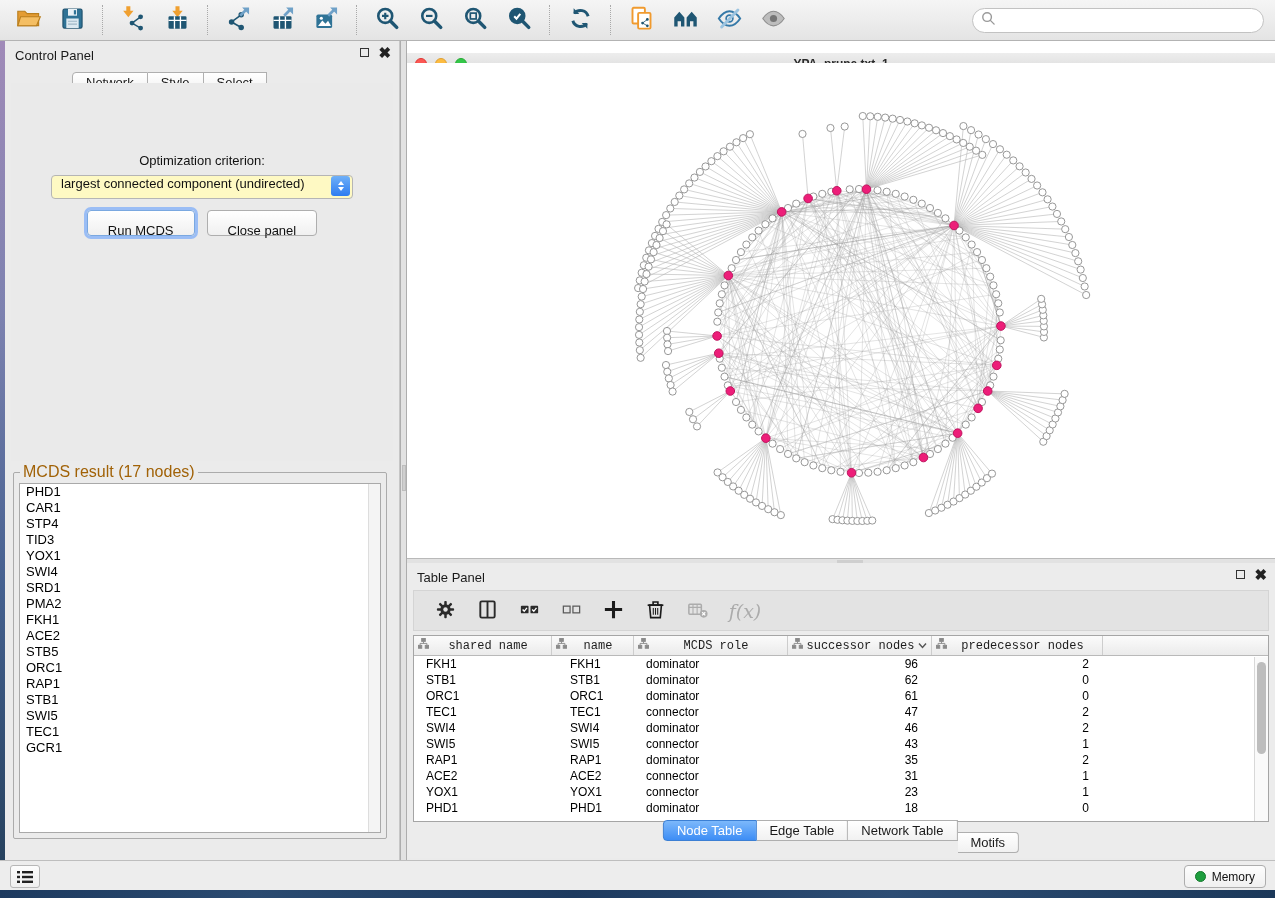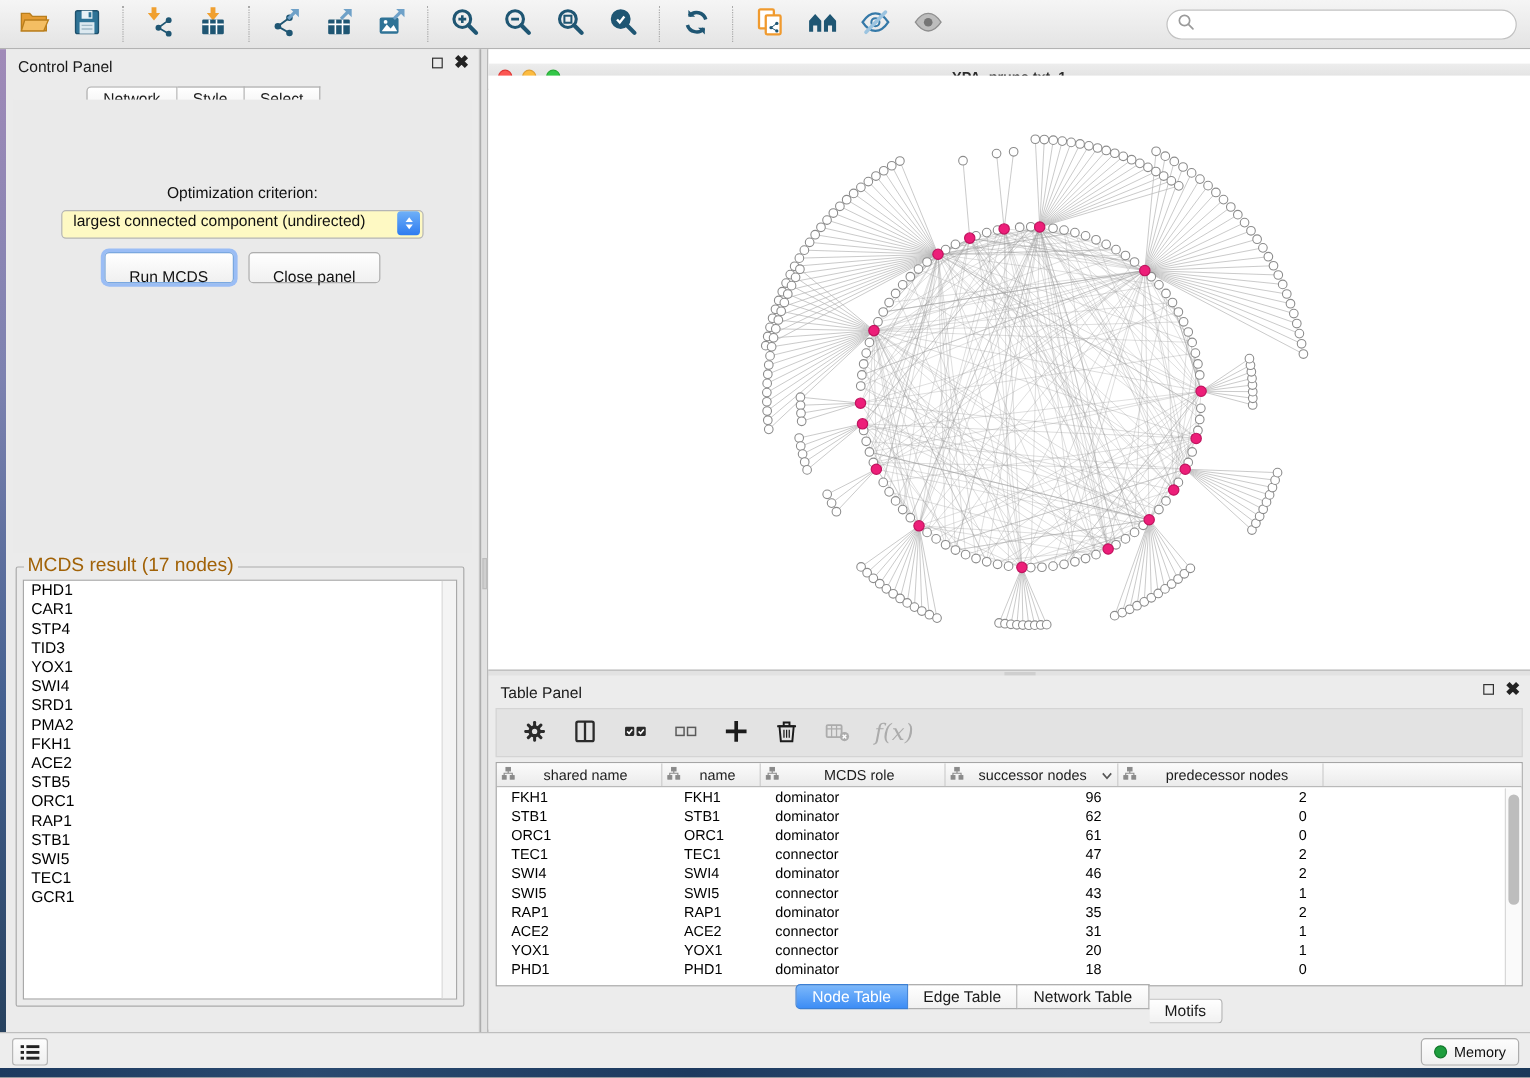--- a/index.html
+++ b/index.html
@@ -80,21 +80,21 @@
   .net-title { position:absolute; width:100%; top:4px; text-align:center; font-size:12px; font-weight:bold; color:#2b2b2b; }
   .net-canvas { position:absolute; left:0; top:22px; width:868px; height:495px; background:#fff; }
 
   
   .table-panel { position:absolute; left:407px; top:563px; width:868px; height:295px; background:#ECECEC; }
   .tp-toolbar { position:absolute; left:6px; right:6px; top:27px; height:41px; background:#E3E3E3;
     border:1px solid #D4D4D4; display:flex; align-items:center; padding-left:16px; gap:12px; }
   .tp-btn { width:30px; height:30px; border:none; background:transparent; display:flex; align-items:center; justify-content:center; cursor:default; }
   .fx-label { font-family:"DejaVu Serif",serif; font-style:italic; font-size:19px; color:#ABABAB; }
   .tbl { position:absolute; left:6px; right:6px; top:72px; height:187px; background:#fff; border:1px solid #A5A5A5; overflow:hidden; }
-  .tbl-header { display:flex; height:20px; background:linear-gradient(#FBFBFB,#EBEBEB); border-bottom:1px solid #B9B9B9; }
+  .tbl-header { display:flex; height:20px; background:linear-gradient(#FBFBFB,#EBEBEB); border-bottom:1px solid #B9B9B9;font-family:Liberation Mono, monospace; }
   .th { display:flex; align-items:center; border-right:1px solid #CDCDCD; font-size:12px; color:#1c1c1c; padding:0 4px; }
   .th .th-label { flex:1; text-align:center; }
   .tbl-row { display:flex; height:16px; }
   .td { font-size:12px; color:#000; line-height:16px; white-space:nowrap; overflow:hidden; }
   .tbl-vscroll { position:absolute; right:0; top:21px; bottom:0; width:14px; background:#FAFAFA; border-left:1px solid #D8D8D8; }
   .tbl-thumb { position:absolute; left:2px; top:5px; width:9px; height:92px; background:#BDBDBD; border-radius:5px; }
   .tp-tabs { position:absolute; bottom:5px; left:50%; transform:translateX(-50%); }
 
   
   .status-bar { position:absolute; left:0; top:860px; width:1275px; height:30px; background:#EDEDED; border-top:1px solid #BEBEBE; }
@@ -1216,21 +1216,21 @@
             <div class="td" style="width: 138px; padding-left: 12px;">ACE2</div>
             <div class="td" style="width: 82px; padding-left: 18px;">ACE2</div>
             <div class="td" style="width: 154px; padding-left: 12px;">connector</div>
             <div class="td" style="width: 144px; text-align: right; padding-right: 14px;">31</div>
             <div class="td" style="width: 171px; text-align: right; padding-right: 14px;">1</div>
           </div>
           <div class="tbl-row">
             <div class="td" style="width: 138px; padding-left: 12px;">YOX1</div>
             <div class="td" style="width: 82px; padding-left: 18px;">YOX1</div>
             <div class="td" style="width: 154px; padding-left: 12px;">connector</div>
-            <div class="td" style="width: 144px; text-align: right; padding-right: 14px;">20</div>
+            <div class="td" style="width: 144px; text-align: right; padding-right: 14px;">23</div>
             <div class="td" style="width: 171px; text-align: right; padding-right: 14px;">1</div>
           </div>
           <div class="tbl-row">
             <div class="td" style="width: 138px; padding-left: 12px;">PHD1</div>
             <div class="td" style="width: 82px; padding-left: 18px;">PHD1</div>
             <div class="td" style="width: 154px; padding-left: 12px;">dominator</div>
             <div class="td" style="width: 144px; text-align: right; padding-right: 14px;">18</div>
             <div class="td" style="width: 171px; text-align: right; padding-right: 14px;">0</div>
           </div>
         </div>

